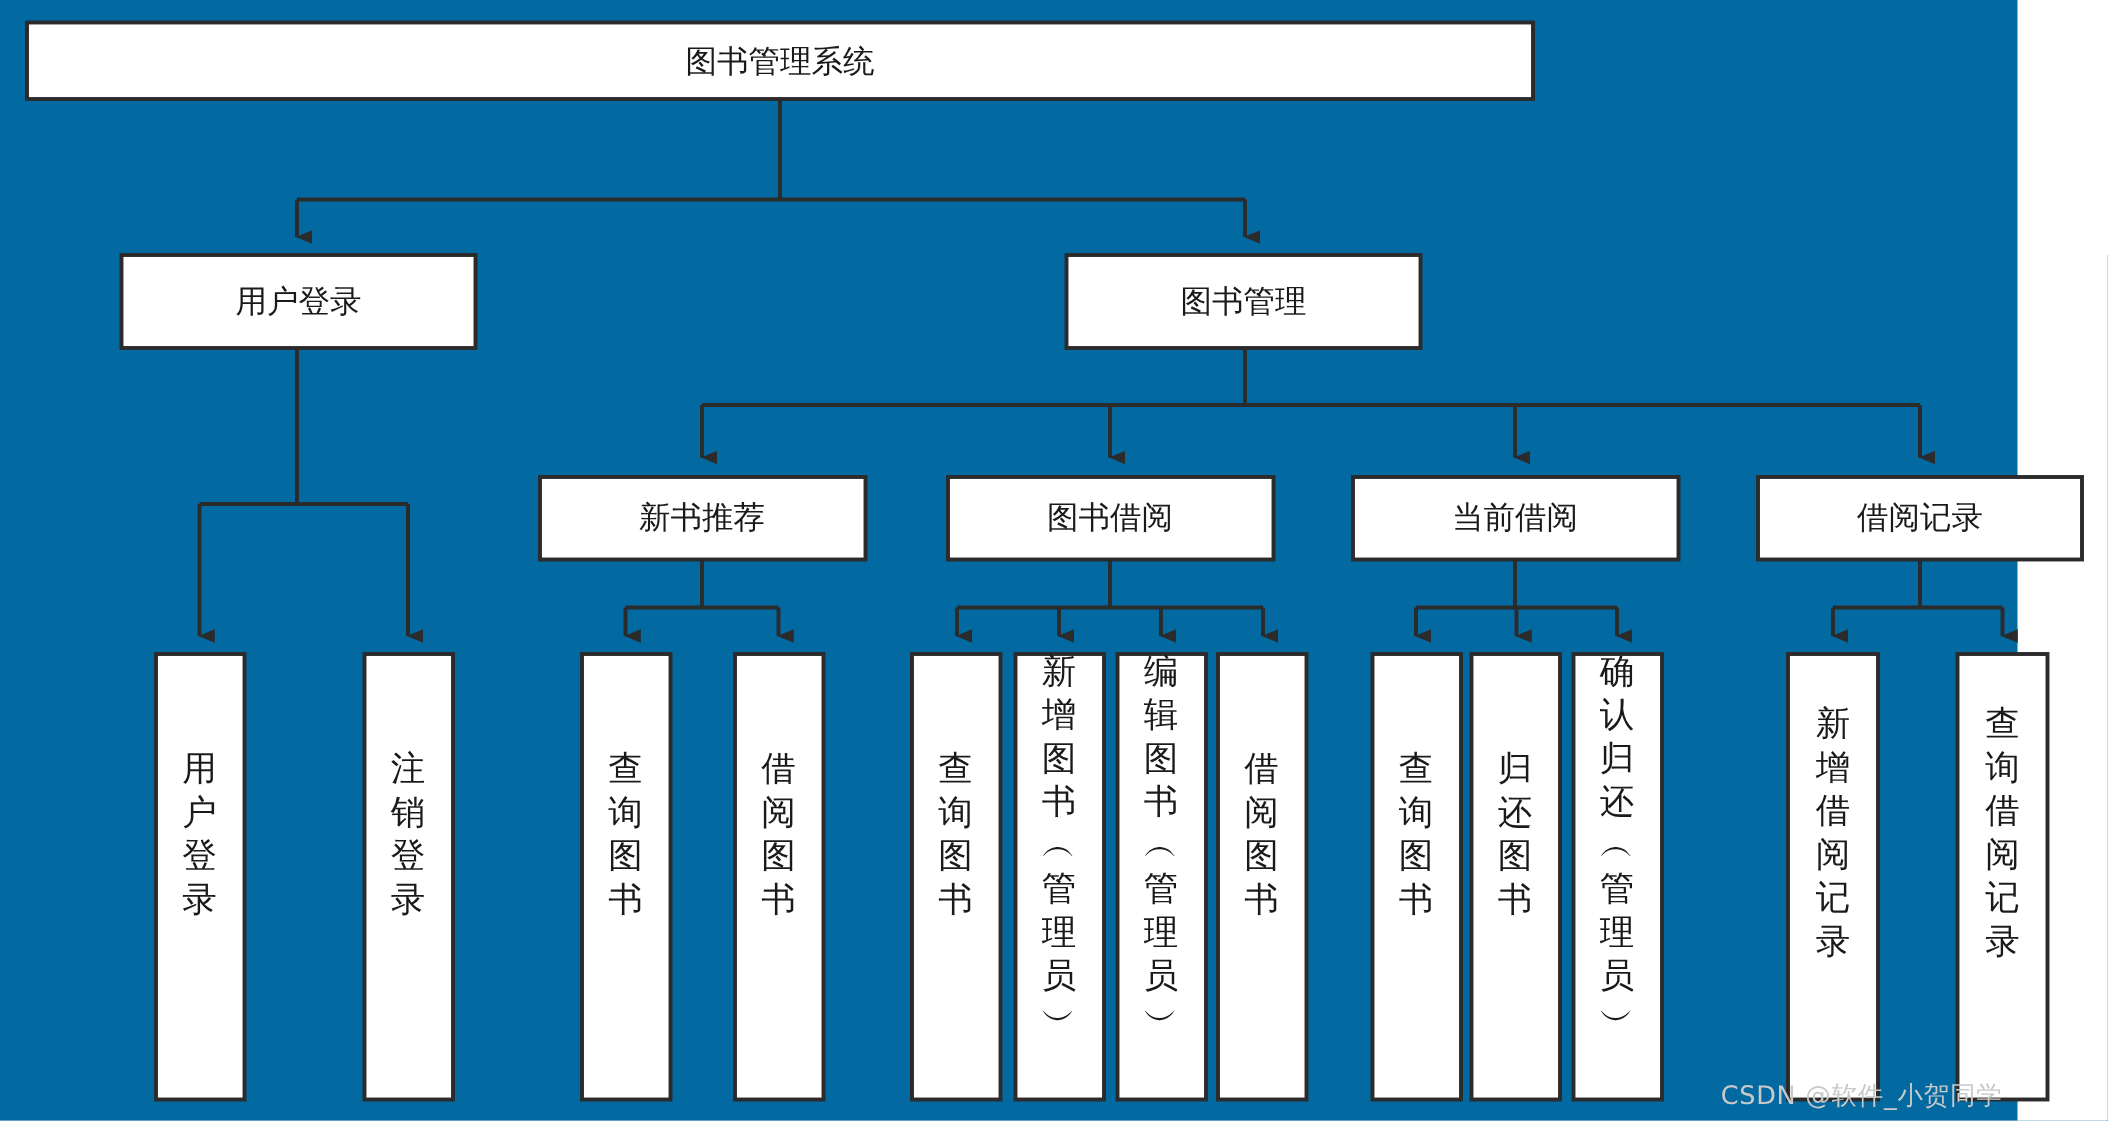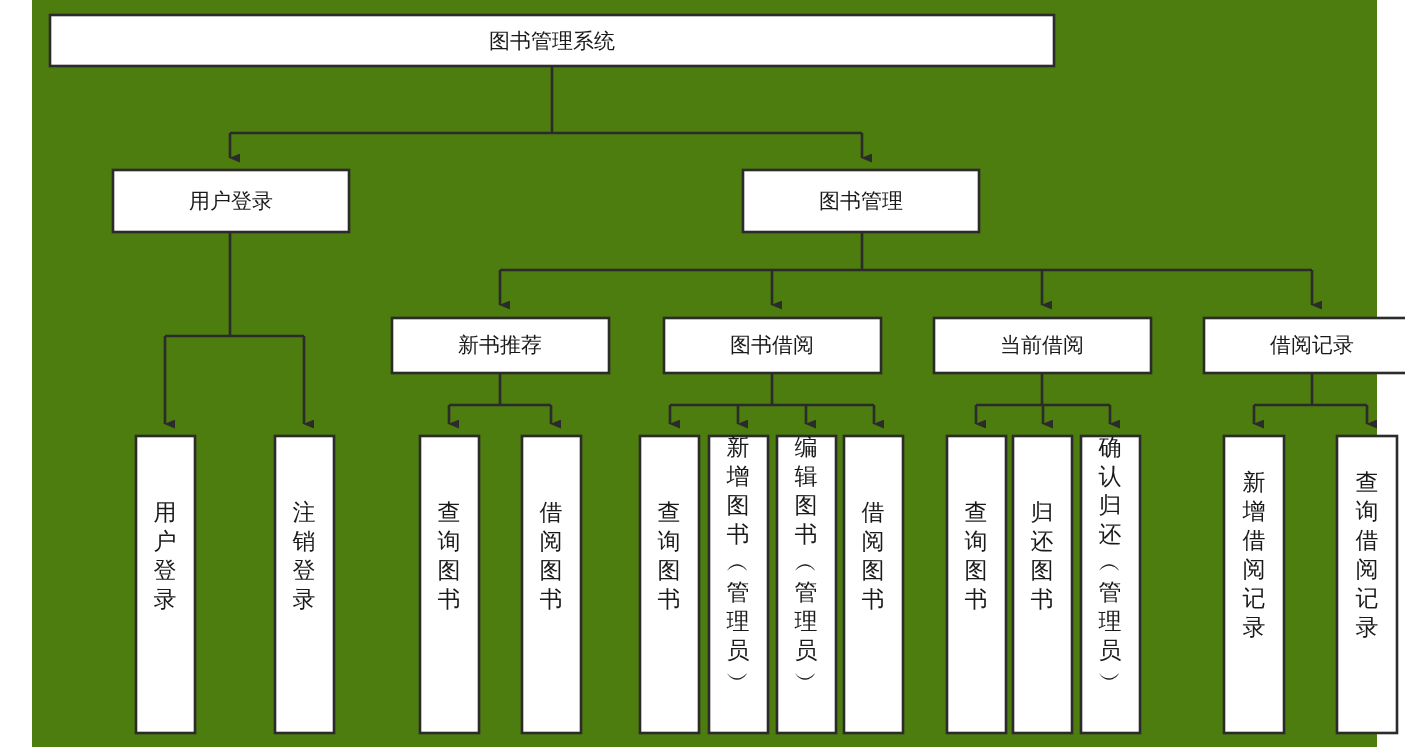--- a/index.html
+++ b/index.html
@@ -10,22 +10,21 @@
   body {
     width: 1405px;
     height: 747px;
     overflow: hidden;
     font-family: "DejaVu Sans", "Liberation Sans", sans-serif;
   }
   #diagram-root {
     position: relative;
     width: 1345px;
     height: 747px;
-    background: #4d7c0f;
-    margin-left: 32px;
+    background: #0369a1;
   }
   svg#tree-svg {
     position: absolute;
     left: 0;
     top: 0;
     width: 1405px;
     height: 747px;
     display: block;
   }
   .node-box {
@@ -216,13 +215,14 @@
       <rect class="node-box" x="1192" y="436" width="60" height="297"></rect>
       <text class="vert-label" x="1222" y="490"><tspan x="1222" y="490">新</tspan><tspan x="1222" y="519">增</tspan><tspan x="1222" y="548">借</tspan><tspan x="1222" y="577">阅</tspan><tspan x="1222" y="606">记</tspan><tspan x="1222" y="635">录</tspan></text>
     </g>
     <g>
       <rect class="node-box" x="1305" y="436" width="60" height="297"></rect>
       <text class="vert-label" x="1335" y="490"><tspan x="1335" y="490">查</tspan><tspan x="1335" y="519">询</tspan><tspan x="1335" y="548">借</tspan><tspan x="1335" y="577">阅</tspan><tspan x="1335" y="606">记</tspan><tspan x="1335" y="635">录</tspan></text>
     </g>
 
   </svg>
 
+  <div class="watermark">CSDN @软件_小贺同学</div>
 </div>
 
 </body></html>

